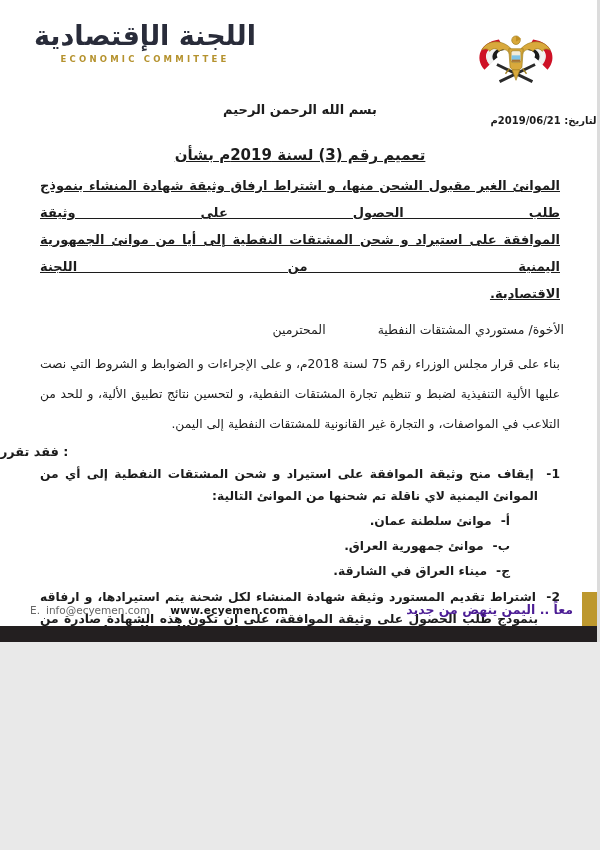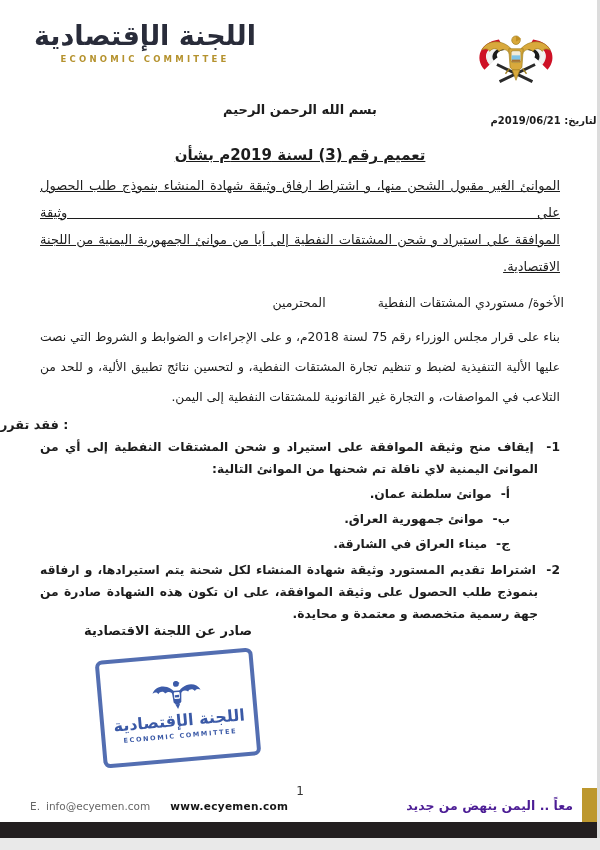--- a/index.html
+++ b/index.html
@@ -1,32 +1,32 @@
 <!DOCTYPE html>
 <html lang="ar"><head>
 <meta charset="utf-8">
 <style>
   html,body{margin:0;padding:0;background:#e9e9e9;}
   .page{
-    position:relative;width:600px;height:838px;margin:0 auto;
+    position:relative;width:600px;height:642px;margin:0 auto;
     background:#ffffff;overflow:hidden;
     font-family:"DejaVu Sans","Liberation Sans",sans-serif;
     color:#1c1c1c;
   }
   
   .header{display:flex;justify-content:space-between;align-items:flex-start;margin:22px 38px 0 34px;height:66px;}
   .logo{display:flex;flex-direction:column;align-items:center;}
   .logo-arabic{font-size:27px;font-weight:bold;color:#292c3a;line-height:1.05;letter-spacing:-1px;}
   .logo-english{font-size:8.5px;letter-spacing:3.2px;color:#b5922e;font-weight:bold;margin-top:4px;white-space:nowrap;}
   .emblem{width:92px;height:64px;margin-top:2px;}
   
   .basmala{text-align:center;font-weight:bold;font-size:13px;margin-top:14px;}
   .dateline{direction:rtl;text-align:right;font-size:10px;font-weight:bold;margin:-2px 0 0 0;padding-left:28px;}
   .doc-title{text-align:center;font-weight:bold;font-size:15px;text-decoration:underline;margin-top:20px;}
-  .subject{direction:rtl;margin:8px 40px 0 40px;font-weight:normal;font-size:13px;line-height:27px;}
+  .subject{direction:rtl;margin:8px 40px 0 40px;font-weight:bold;font-size:13px;line-height:27px;}
   .subject .just{text-align:justify;text-align-last:justify;text-decoration:underline;}
   .subject .center{text-align:right;text-decoration:underline;}
   
   .addressees{direction:rtl;margin:10px 36px 0 40px;font-size:12.5px;line-height:25px;}
   .honorific-1{margin-right:52px;}
   .honorific-2{margin-right:16px;}
   .intro{direction:rtl;text-align:justify;margin:7px 40px 0 40px;font-size:12.3px;line-height:30px;}
   .decide-heading{text-align:left;font-weight:bold;font-size:12.8px;margin-top:5px;}
   .decisions{direction:rtl;margin:4px 40px 0 40px;font-size:12.3px;font-weight:bold;}
   .decision{text-align:justify;line-height:22px;padding-right:22px;text-indent:-22px;margin-top:2px;}

